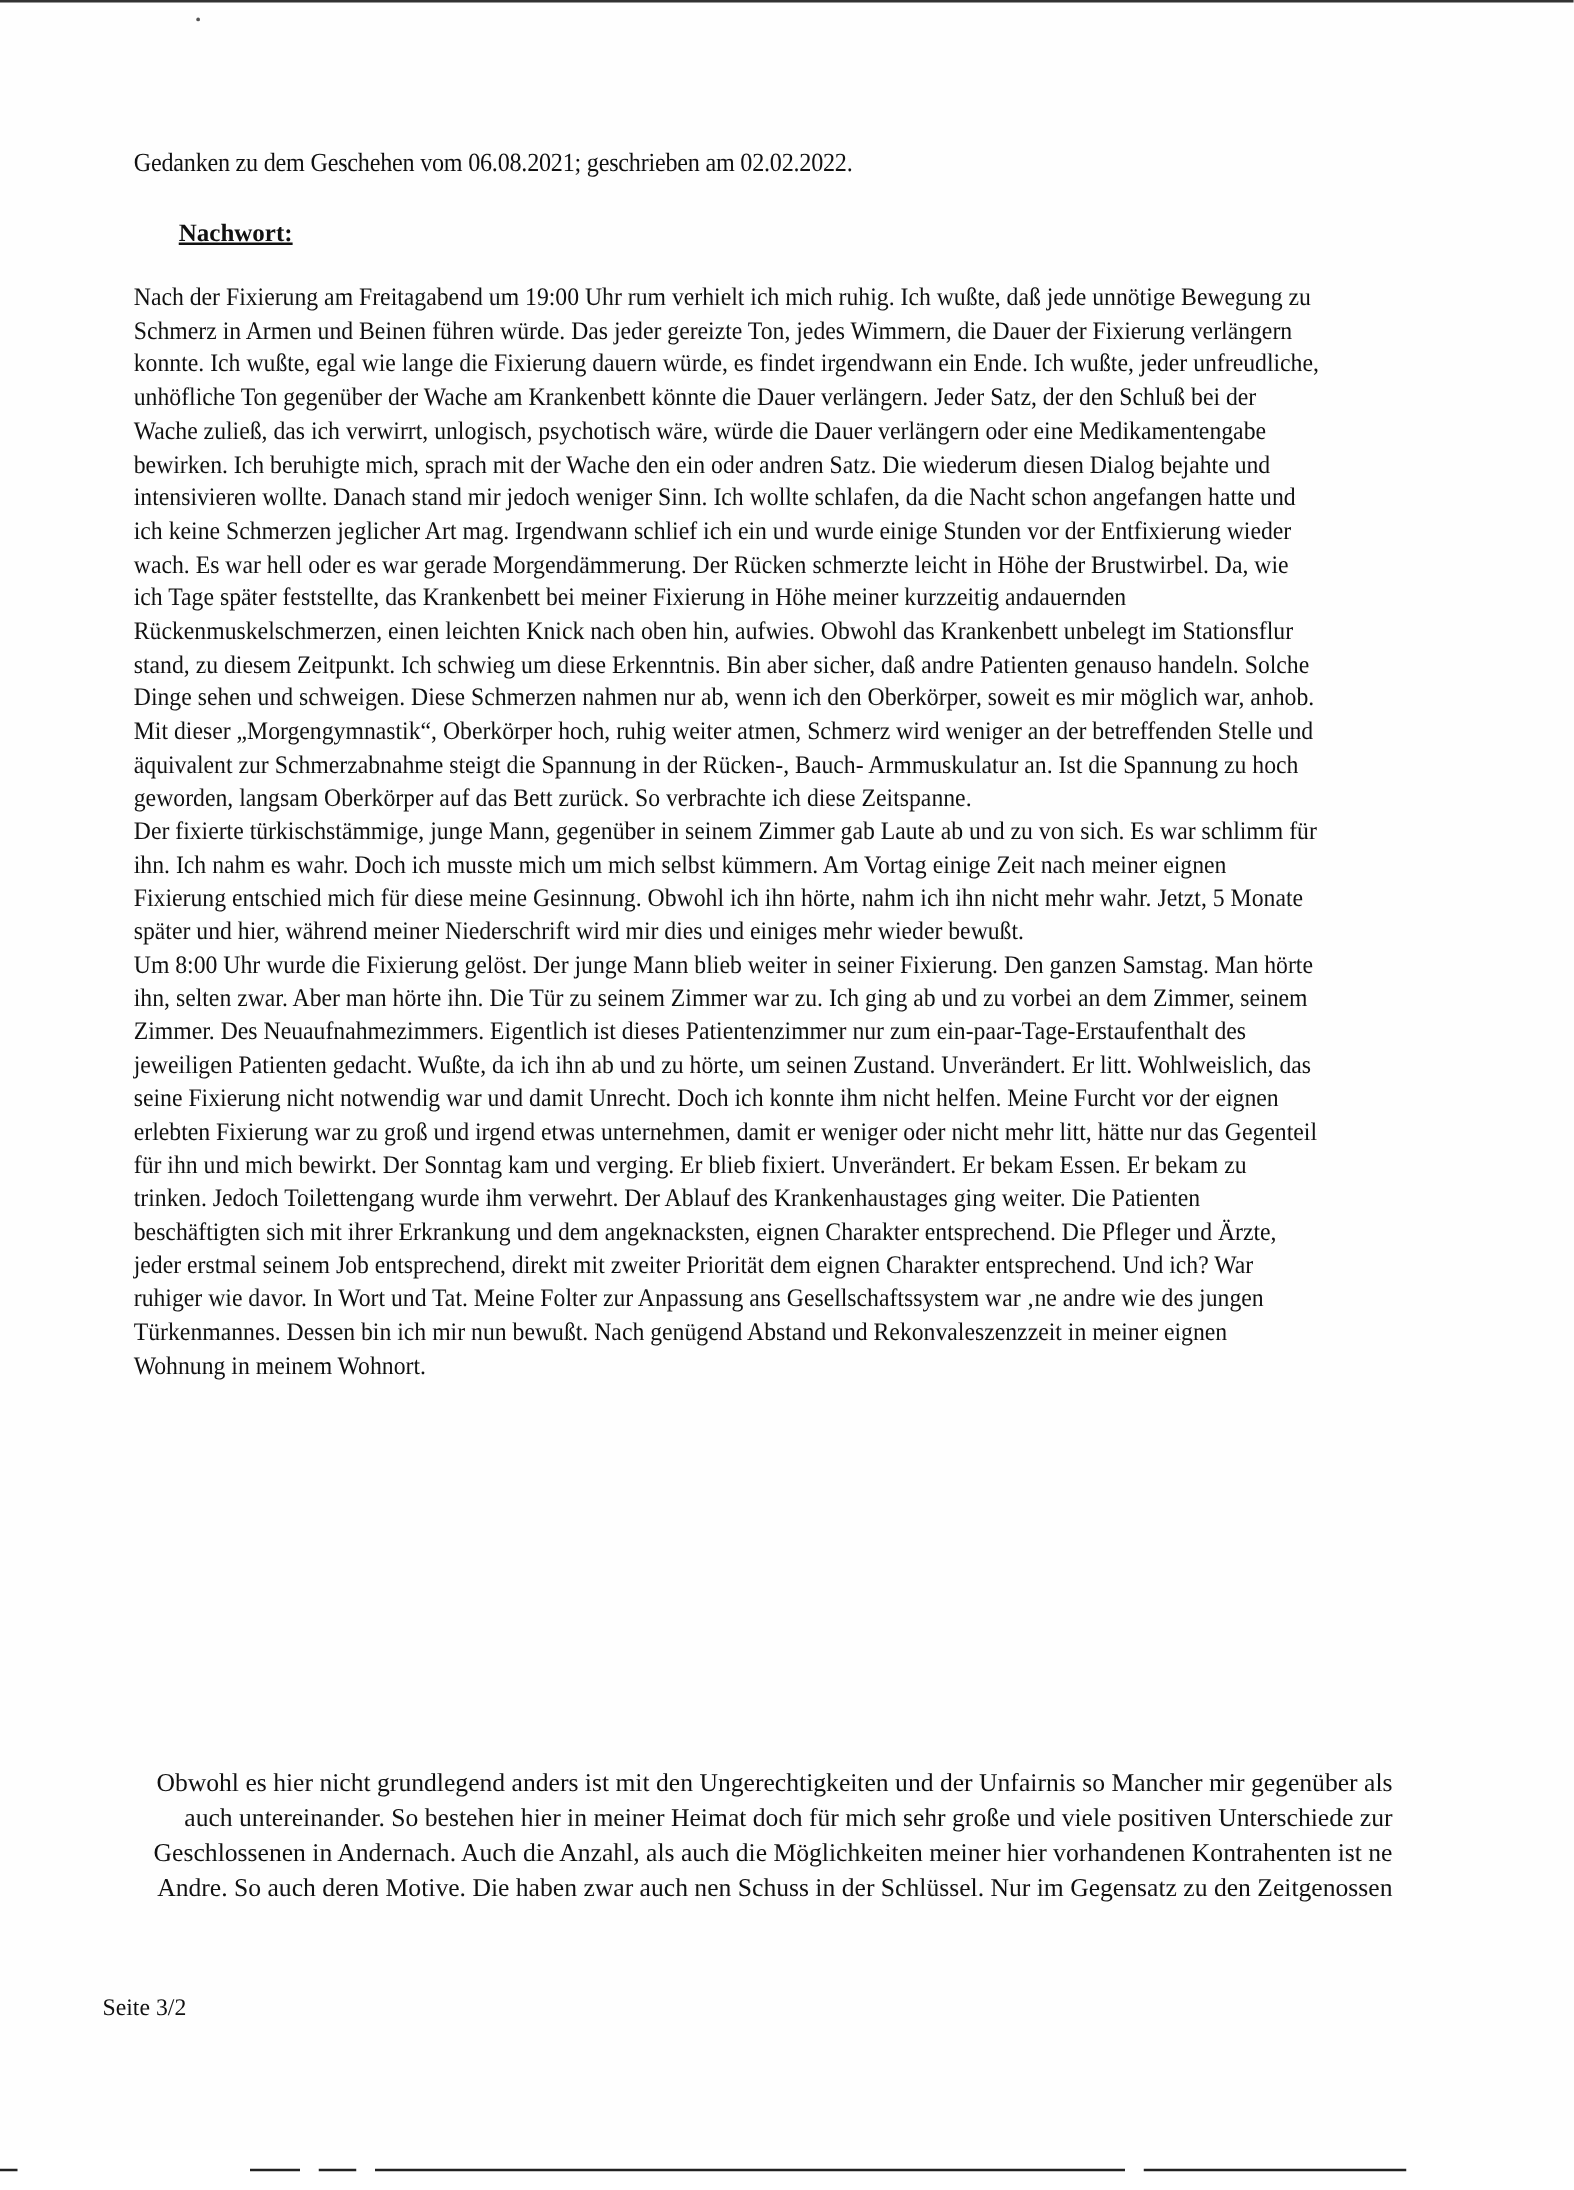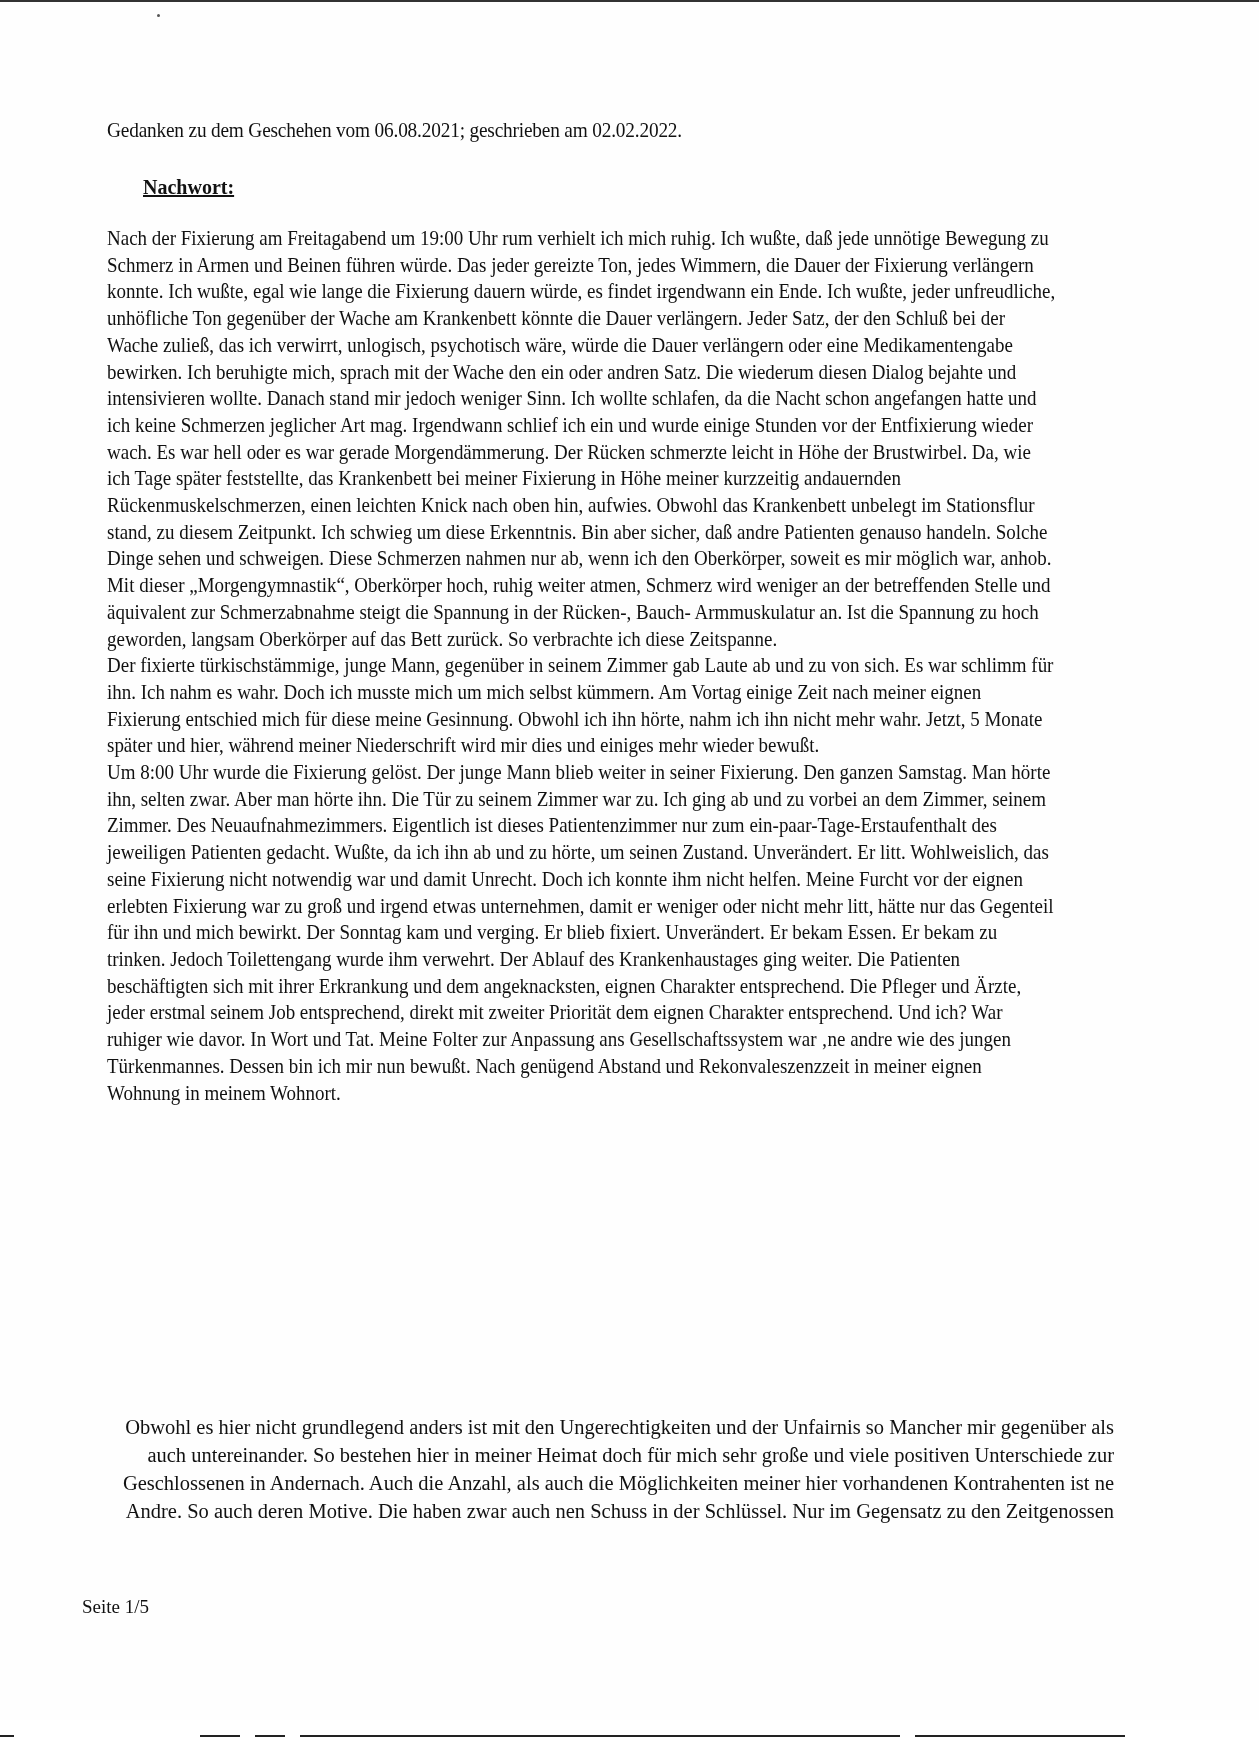--- a/index.html
+++ b/index.html
@@ -29,20 +29,20 @@
   <div class="body">
     <p>Nach der Fixierung am Freitagabend um 19:00 Uhr rum verhielt ich mich ruhig. Ich wußte, daß jede unnötige Bewegung zu Schmerz in Armen und Beinen führen würde. Das jeder gereizte Ton, jedes Wimmern, die Dauer der Fixierung verlängern konnte. Ich wußte, egal wie lange die Fixierung dauern würde, es findet irgendwann ein Ende. Ich wußte, jeder unfreudliche, unhöfliche Ton gegenüber der Wache am Krankenbett könnte die Dauer verlängern. Jeder Satz, der den Schluß bei der Wache zuließ, das ich verwirrt, unlogisch, psychotisch wäre, würde die Dauer verlängern oder eine Medikamentengabe bewirken. Ich beruhigte mich, sprach mit der Wache den ein oder andren Satz. Die wiederum diesen Dialog bejahte und intensivieren wollte. Danach stand mir jedoch weniger Sinn. Ich wollte schlafen, da die Nacht schon angefangen hatte und ich keine Schmerzen jeglicher Art mag. Irgendwann schlief ich ein und wurde einige Stunden vor der Entfixierung wieder wach. Es war hell oder es war gerade Morgendämmerung. Der Rücken schmerzte leicht in Höhe der Brustwirbel. Da, wie ich Tage später feststellte, das Krankenbett bei meiner Fixierung in Höhe meiner kurzzeitig andauernden Rückenmuskelschmerzen, einen leichten Knick nach oben hin, aufwies. Obwohl das Krankenbett unbelegt im Stationsflur stand, zu diesem Zeitpunkt. Ich schwieg um diese Erkenntnis. Bin aber sicher, daß andre Patienten genauso handeln. Solche Dinge sehen und schweigen. Diese Schmerzen nahmen nur ab, wenn ich den Oberkörper, soweit es mir möglich war, anhob. Mit dieser „Morgengymnastik“, Oberkörper hoch, ruhig weiter atmen, Schmerz wird weniger an der betreffenden Stelle und äquivalent zur Schmerzabnahme steigt die Spannung in der Rücken-, Bauch- Armmuskulatur an. Ist die Spannung zu hoch geworden, langsam Oberkörper auf das Bett zurück. So verbrachte ich diese Zeitspanne.</p>
     <p>Der fixierte türkischstämmige, junge Mann, gegenüber in seinem Zimmer gab Laute ab und zu von sich. Es war schlimm für ihn. Ich nahm es wahr. Doch ich musste mich um mich selbst kümmern. Am Vortag einige Zeit nach meiner eignen Fixierung entschied mich für diese meine Gesinnung. Obwohl ich ihn hörte, nahm ich ihn nicht mehr wahr. Jetzt, 5 Monate später und hier, während meiner Niederschrift wird mir dies und einiges mehr wieder bewußt.</p>
     <p>Um 8:00 Uhr wurde die Fixierung gelöst. Der junge Mann blieb weiter in seiner Fixierung. Den ganzen Samstag. Man hörte ihn, selten zwar. Aber man hörte ihn. Die Tür zu seinem Zimmer war zu. Ich ging ab und zu vorbei an dem Zimmer, seinem Zimmer. Des Neuaufnahmezimmers. Eigentlich ist dieses Patientenzimmer nur zum ein-paar-Tage-Erstaufenthalt des jeweiligen Patienten gedacht. Wußte, da ich ihn ab und zu hörte, um seinen Zustand. Unverändert. Er litt. Wohlweislich, das seine Fixierung nicht notwendig war und damit Unrecht. Doch ich konnte ihm nicht helfen. Meine Furcht vor der eignen erlebten Fixierung war zu groß und irgend etwas unternehmen, damit er weniger oder nicht mehr litt, hätte nur das Gegenteil für ihn und mich bewirkt. Der Sonntag kam und verging. Er blieb fixiert. Unverändert. Er bekam Essen. Er bekam zu trinken. Jedoch Toilettengang wurde ihm verwehrt. Der Ablauf des Krankenhaustages ging weiter. Die Patienten beschäftigten sich mit ihrer Erkrankung und dem angeknacksten, eignen Charakter entsprechend. Die Pfleger und Ärzte, jeder erstmal seinem Job entsprechend, direkt mit zweiter Priorität dem eignen Charakter entsprechend. Und ich? War ruhiger wie davor. In Wort und Tat. Meine Folter zur Anpassung ans Gesellschaftssystem war ‚ne andre wie des jungen Türkenmannes. Dessen bin ich mir nun bewußt. Nach genügend Abstand und Rekonvaleszenzzeit in meiner eignen Wohnung in meinem Wohnort.</p>
   </div>
 
   <div class="body2">
     <p>Obwohl es hier nicht grundlegend anders ist mit den Ungerechtigkeiten und der Unfairnis so Mancher mir gegenüber als auch untereinander. So bestehen hier in meiner Heimat doch für mich sehr große und viele positiven Unterschiede zur Geschlossenen in Andernach. Auch die Anzahl, als auch die Möglichkeiten meiner hier vorhandenen Kontrahenten ist ne Andre. So auch deren Motive. Die haben zwar auch nen Schuss in der Schlüssel. Nur im Gegensatz zu den Zeitgenossen</p>
   </div>
 
-  <div class="footer">Seite 1/5</div>
+  <div class="footer">Seite 3/2</div>
 
   <div class="bottomdashes" style="left:0;width:14px;"></div>
   <div class="bottomdashes" style="left:200px;width:40px;"></div>
   <div class="bottomdashes" style="left:255px;width:30px;"></div>
   <div class="bottomdashes" style="left:300px;width:600px;"></div>
   <div class="bottomdashes" style="left:915px;width:210px;"></div>
 </div>
 
 </body></html>

